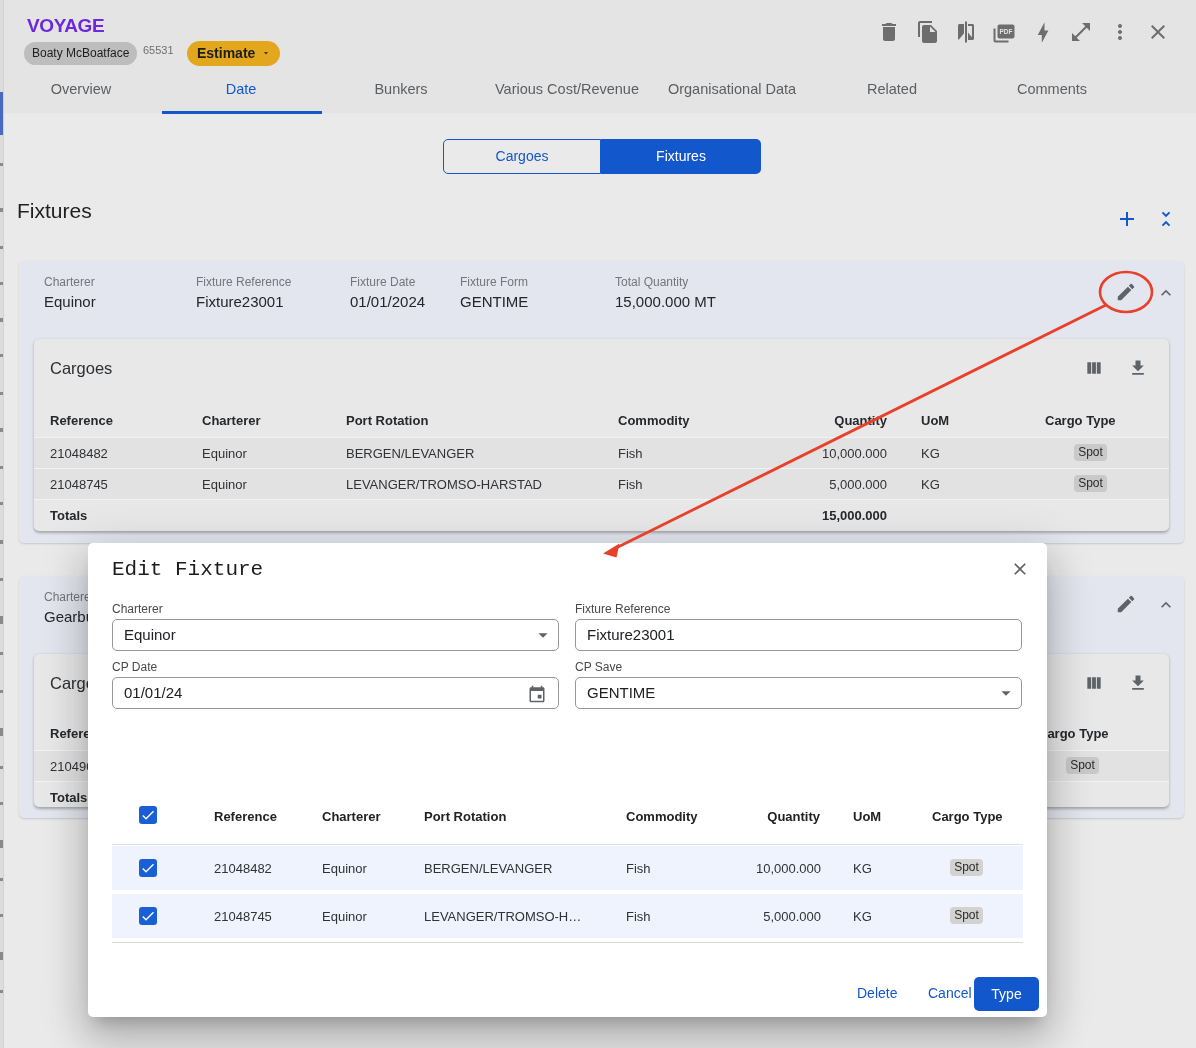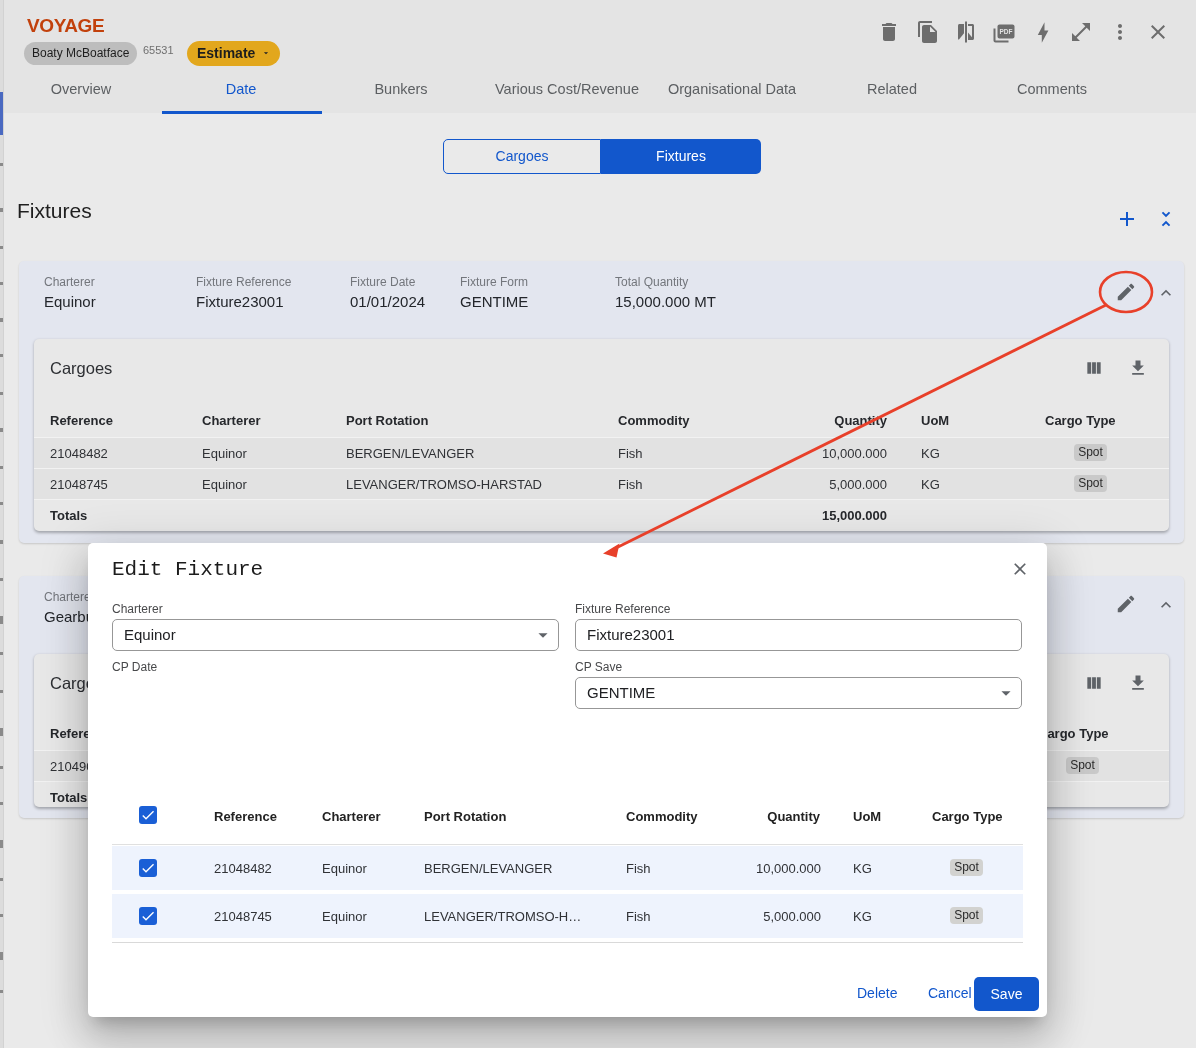--- a/index.html
+++ b/index.html
@@ -7,21 +7,21 @@
   body { font-family:"Liberation Sans", sans-serif; background:#eaeaea; position:relative; }
   #page { position:absolute; inset:0; }
   .abs { position:absolute; }
   .ic { display:block; }
 
   
   #sliver { left:0; top:0; width:4px; height:1048px; background:#dcdcdc; border-right:1px solid #d2d2d2; }
   .sm { position:absolute; left:0; width:3px; background:#8a8a8a; }
   
   #topbar { left:4px; top:0; width:1192px; height:113px; background:#e4e4e4; }
-  #voyage { left:27px; top:15px; font-size:19px; font-weight:bold; color:#c2410c; letter-spacing:-0.4px; }
+  #voyage { left:27px; top:15px; font-size:19px; font-weight:bold; color:#6d28d9; letter-spacing:-0.4px; }
   .chip1 { left:24px; top:42px; height:23px; background:#bdbdbd; border-radius:12px; padding:0 8px; line-height:23px; font-size:12px; font-weight:500; color:#1d1d1d; }
   #num { left:143px; top:44px; font-size:11px; color:#6f6f6f; }
   .chip2 { left:187px; top:41px; height:25px; background:#e2a71d; border-radius:13px; padding:0 25px 0 10px; line-height:25px; font-size:14px; font-weight:bold; color:#1d1d1d; }
   .chip2 svg { position:absolute; right:9px; top:7px; }
   #hicons { right:26px; top:20px; display:flex; gap:14.4px; align-items:center; }
   #hicons .btn { width:24px; height:24px; color:#6d6d6d; }
   
   .tab { top:76px; height:26px; line-height:26px; font-size:14.5px; color:#5c5f62; text-align:center; transform:translateX(-50%); white-space:nowrap; }
   .tab.active { color:#1257cc; }
   #tabline { left:162px; top:111px; width:160px; height:2.5px; background:#1257cc; }
@@ -280,20 +280,26 @@
     <div class="abs mlabel" style="left:24px; top:59px;">Charterer</div>
     <div class="abs minput" style="left:24px; top:76px; width:447px;">Equinor
       <svg class="abs" width="22" height="22" viewBox="0 0 24 24" fill="#5f6368" style="right:4px; top:4px;">
           <path d="M7 10l5 5 5-5z"></path>
         </svg>
     </div>
     <div class="abs mlabel" style="left:487px; top:59px;">Fixture Reference</div>
     <div class="abs minput" style="left:487px; top:76px; width:447px;">Fixture23001</div>
 
     <div class="abs mlabel" style="left:24px; top:117px;">CP Date</div>
+    <div class="abs minput" style="left:24px; top:134px; width:447px;">01/01/24
+      <svg class="abs" width="18" height="18" viewBox="0 0 24 24" fill="#5f6368" style="right:12px; top:7px;">
+          <path d="M20 3h-1V1h-2v2H7V1H5v2H4c-1.1 0-2 .9-2 2v16c0 1.1.9 2 2 2h16c1.1 0 2-.9 2-2V5c0-1.1-.9-2-2-2zm0 18H4V8h16v13z"></path>
+          <rect x="13" y="13" width="5" height="5"></rect>
+        </svg>
+    </div>
     <div class="abs mlabel" style="left:487px; top:117px;">CP Save</div>
     <div class="abs minput" style="left:487px; top:134px; width:447px;">GENTIME
       <svg class="abs" width="22" height="22" viewBox="0 0 24 24" fill="#5f6368" style="right:4px; top:4px;">
           <path d="M7 10l5 5 5-5z"></path>
         </svg>
     </div>
 
     <div class="abs" style="left:24px; top:243px; width:911px; height:59px; background:#fff; border-bottom:1px solid #e0e0e0;">
       <div class="abs cb" style="left:27px; top:20px;">
           <svg width="16" height="16" viewBox="0 0 24 24" fill="#fff">
@@ -333,21 +339,21 @@
       <span class="abs tcell" style="left:312px; top:15px;">LEVANGER/TROMSO-H…</span>
       <span class="abs tcell" style="left:514px; top:15px;">Fish</span>
       <span class="abs tcell" style="left:594px; top:15px; width:115px; text-align:right;">5,000.000</span>
       <span class="abs tcell" style="left:741px; top:15px;">KG</span>
       <span class="abs spot" style="left:838px; top:13px; background:#d2d2d0;">Spot</span>
     </div>
     <div class="abs" style="left:24px; top:399px; width:911px; border-bottom:1px solid #d9d9d9;"></div>
 
     <div class="abs linkbtn" style="left:753px; top:442px;">Delete</div>
     <div class="abs linkbtn" style="left:824px; top:442px;">Cancel</div>
-    <div class="abs" id="savebtn">Save</div>
+    <div class="abs" id="savebtn">Type</div>
   </div>
 
   <svg class="abs" id="anno" width="1196" height="1048" style="left:0;top:0;pointer-events:none;">
     <ellipse cx="1126" cy="292" rx="26" ry="20" fill="none" stroke="#e8402a" stroke-width="2.6"></ellipse>
     <line x1="1106" y1="305" x2="614" y2="549" stroke="#e8402a" stroke-width="2.8"></line>
     <path d="M603 553.5 L619.5 543.5 L616.5 557.5 Z" fill="#e8402a"></path>
   </svg>
 </div>
 
 </body></html>

